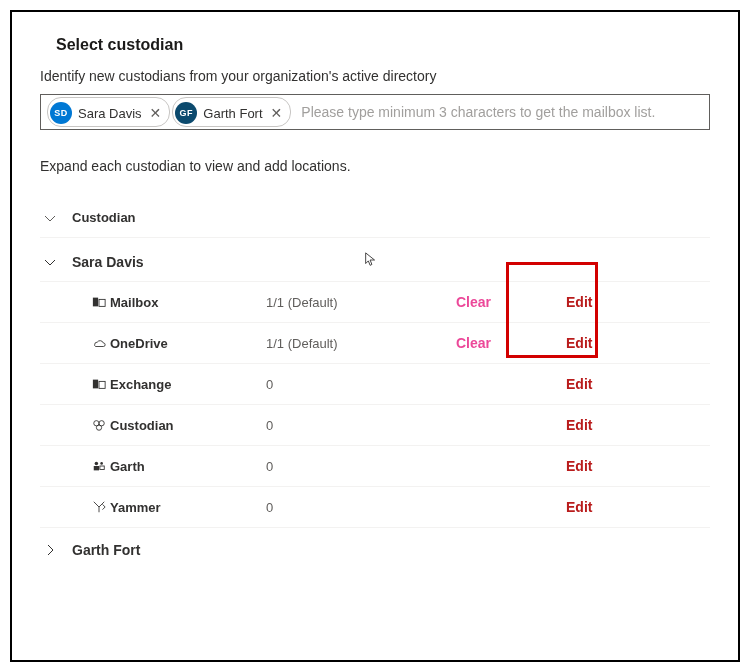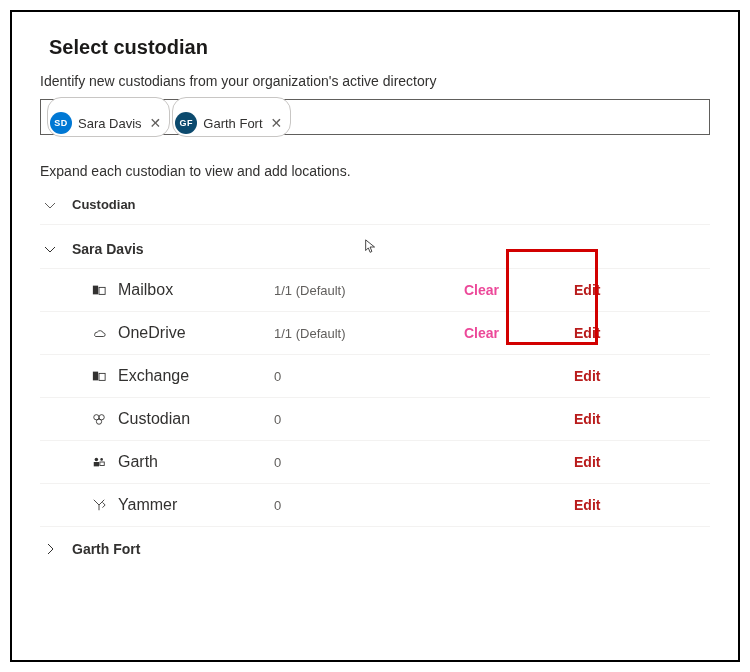--- a/index.html
+++ b/index.html
@@ -12,44 +12,44 @@
     background: #fff;
   }
   .frame {
     border: 2px solid #000;
     padding: 24px 28px 18px 28px;
     width: 730px;
     height: 652px;
     margin: 0 auto;
   }
   h1 {
-    font-size: 20px;
+    font-size: 16px;
     font-weight: 700;
-    margin: 0 0 14px 9px;
+    margin: 0 0 14px 16px;
     color: #1b1a19;
   }
   .subtitle {
     font-size: 14px;
     margin: 0 0 10px 0;
   }
   .people-picker {
     border: 1px solid #605e5c;
     padding: 4px 6px;
     display: flex;
     align-items: center;
     gap: 2px;
     height: 36px;
   }
   .chip {
     display: inline-flex;
     align-items: center;
     gap: 6px;
     border: 1px solid #c8c6c4;
     border-radius: 14px;
-    padding: 14px 6px 2px 2px;
+    padding: 4px 6px 2px 2px;
     background: #fff;
   }
   .avatar {
     width: 22px;
     height: 22px;
     border-radius: 50%;
     color: #fff;
     font-size: 9px;
     font-weight: 600;
     display: flex;
@@ -70,21 +70,21 @@
   .picker-input {
     border: none;
     outline: none;
     font-size: 14px;
     color: #605e5c;
     flex: 1;
     margin-left: 6px;
     font-family: inherit;
   }
   .picker-input::placeholder { color: #a19f9d; }
-  .expand-hint { margin: 28px 0 6px 0; }
+  .expand-hint { margin: 28px 0 24px 0; }
   .row {
     display: flex;
     align-items: center;
     min-height: 40px;
   }
   .header-row {
     padding: 8px 0 8px 0;
     border-bottom: 1px solid #f3f2f1;
   }
   .header-row .custodian-header {
@@ -117,23 +117,24 @@
     border-bottom: 1px solid #f3f2f1;
     padding-left: 48px;
   }
   .loc-icon {
     width: 22px;
     display: inline-flex;
     justify-content: center;
   }
   .loc-icon svg { width: 14px; height: 14px; }
   .loc-name {
-    font-size: 16px;
-    margin-left: 8px;
+    font-size: 13px;
+    margin-left: 0;
     width: 156px;
+    font-weight: bold;
   }
   .loc-count {
     font-size: 13px;
     color: #605e5c;
     width: 190px;
   }
   .loc-clear {
     width: 80px;
     color: #ec4899;
     font-weight: 600;
@@ -167,20 +168,21 @@
     <span class="chip">
       <span class="avatar blue">SD</span>
       <span class="chip-name">Sara Davis</span>
       <span class="chip-close">✕</span>
     </span>
     <span class="chip">
       <span class="avatar teal">GF</span>
       <span class="chip-name">Garth Fort</span>
       <span class="chip-close">✕</span>
     </span>
+    <input class="picker-input" placeholder="Please type minimum 3 characters to get the mailbox list." style="">
   </div>
 
   <p class="expand-hint">Expand each custodian to view and add locations.</p>
 
   <div class="content">
     <div class="highlight-box" style="left:466px; top:64px;"></div>
 
     <div class="row header-row">
       <span class="chevron">
         <svg viewBox="0 0 12 12">

